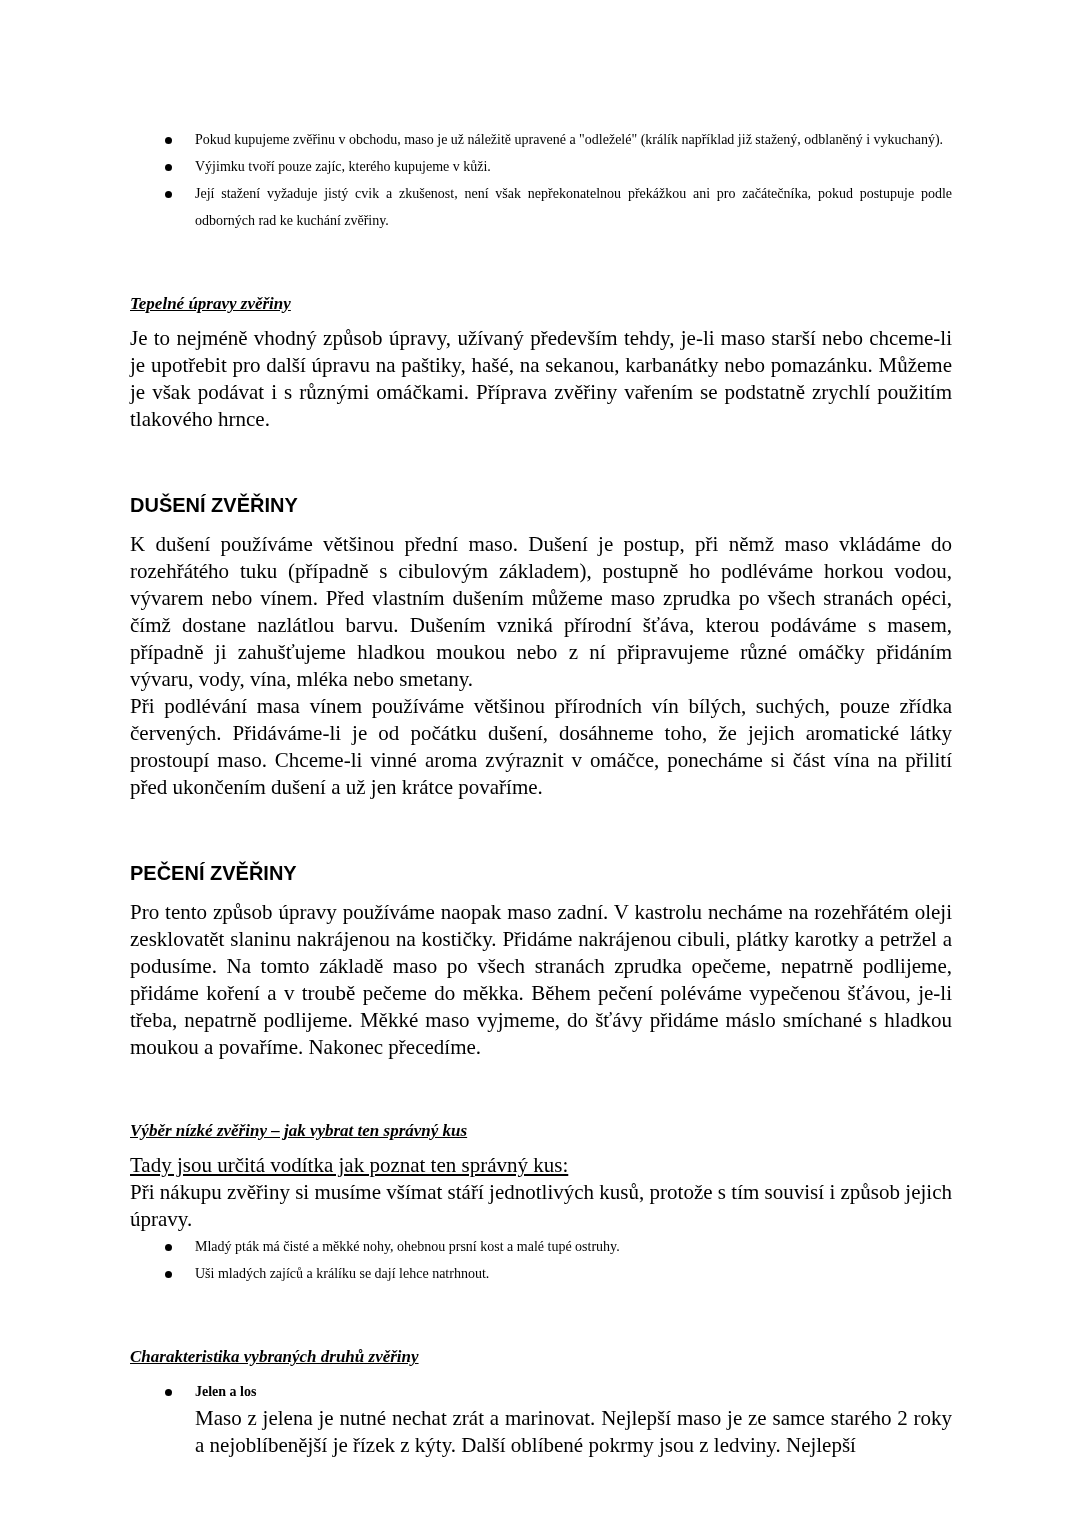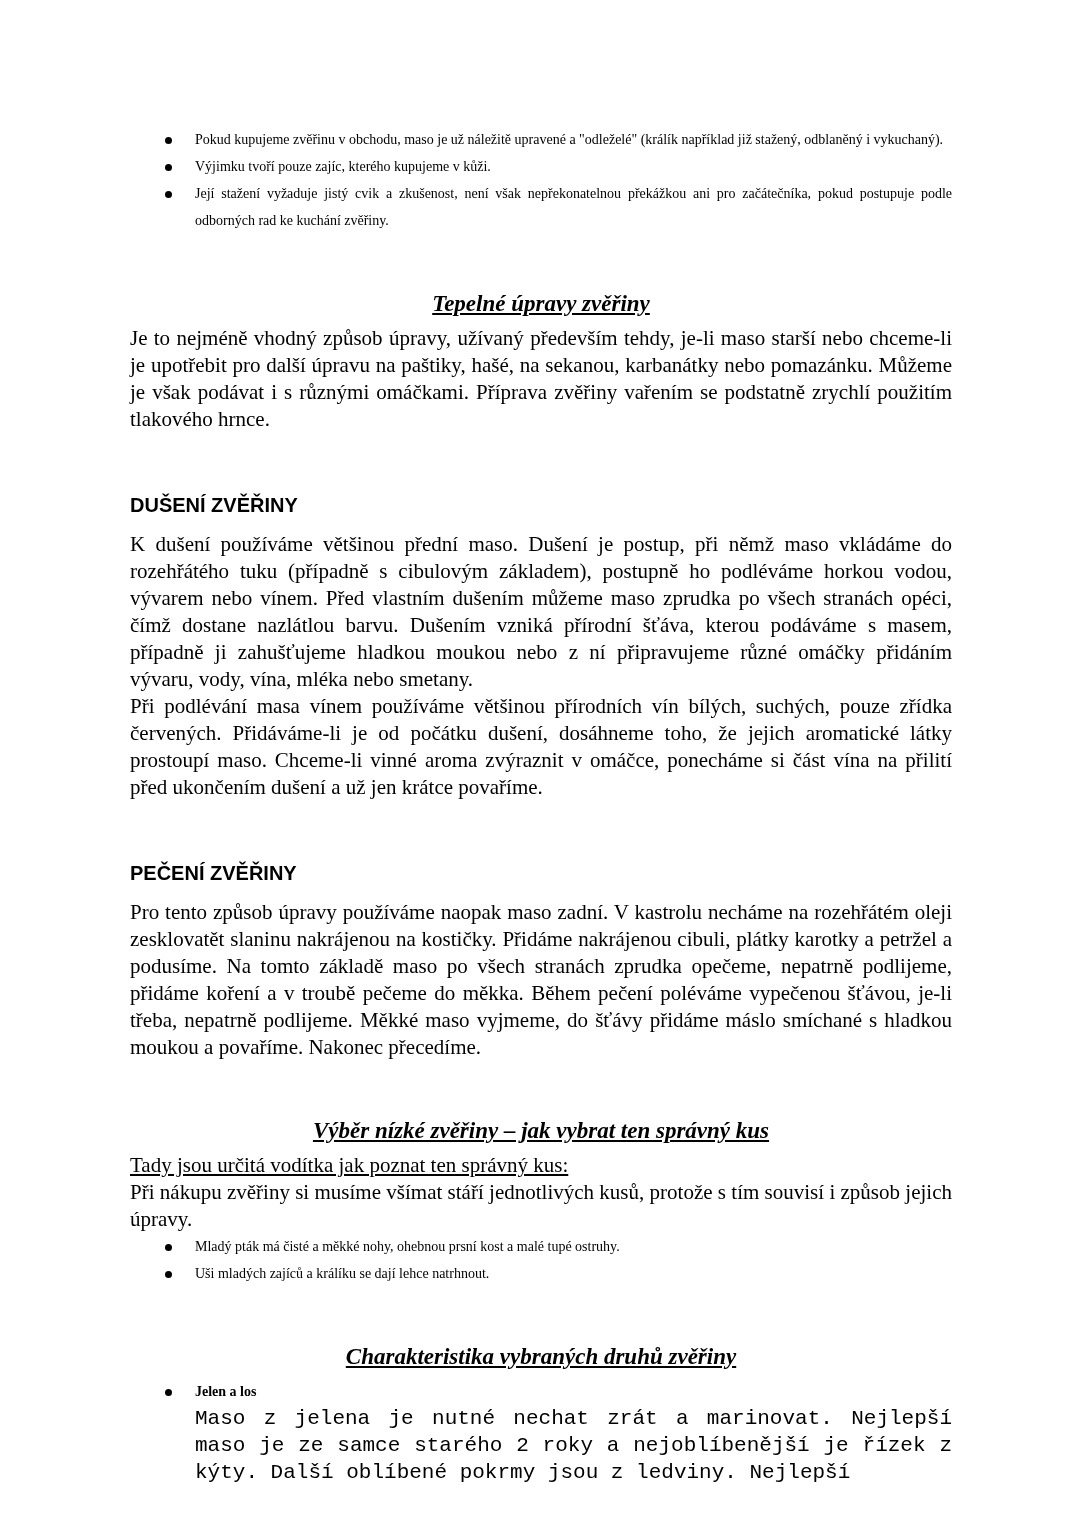--- a/index.html
+++ b/index.html
@@ -44,40 +44,38 @@
     line-height: 27px;
     text-align: justify;
   }
   .bullet-text.bold { font-weight: bold; }
   
   .h-italic {
     font-family: "Liberation Serif", serif;
     font-weight: bold;
     font-style: italic;
     text-decoration: underline;
-    font-size: 23px;
+    font-size: 17px;
     line-height: 28px;
     margin-top: 56px;
     margin-bottom: 7px;
-    text-align: center;
   }
   .h-caps {
     font-family: "Liberation Sans", sans-serif;
     font-weight: bold;
     font-size: 20px;
     line-height: 24px;
     margin-top: 60px;
     margin-bottom: 14px;
   }
   .underlined-line {
     text-decoration: underline;
   }
   .indent-block {
     padding-left: 65px;
-    font-family: Liberation Mono, monospace;
   }
   .page-number {
     position: absolute;
     right: 130px;
     top: 1520px;
     font-size: 17.5px;
     line-height: 27px;
   }
 </style>
 </head>

